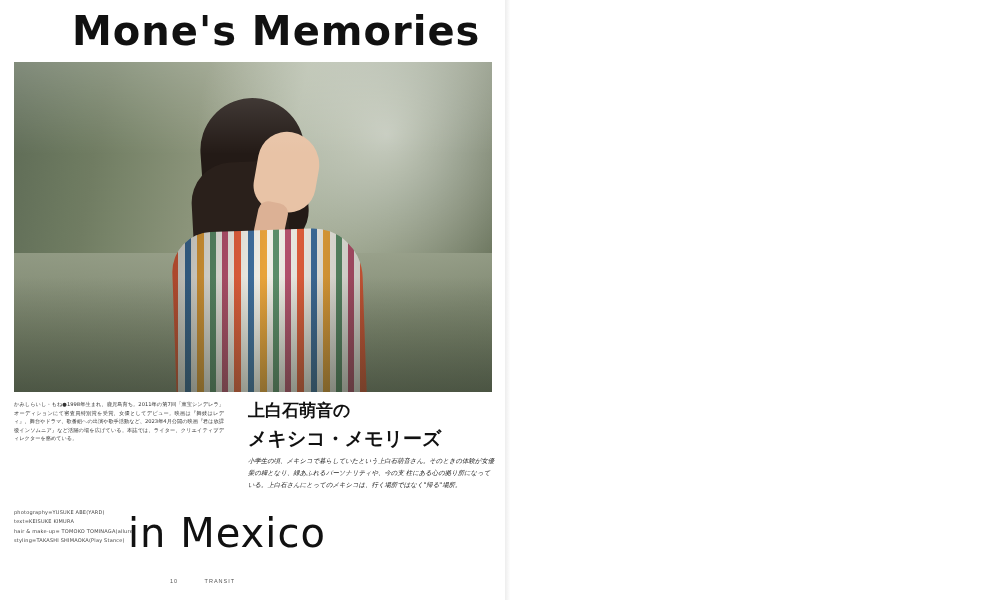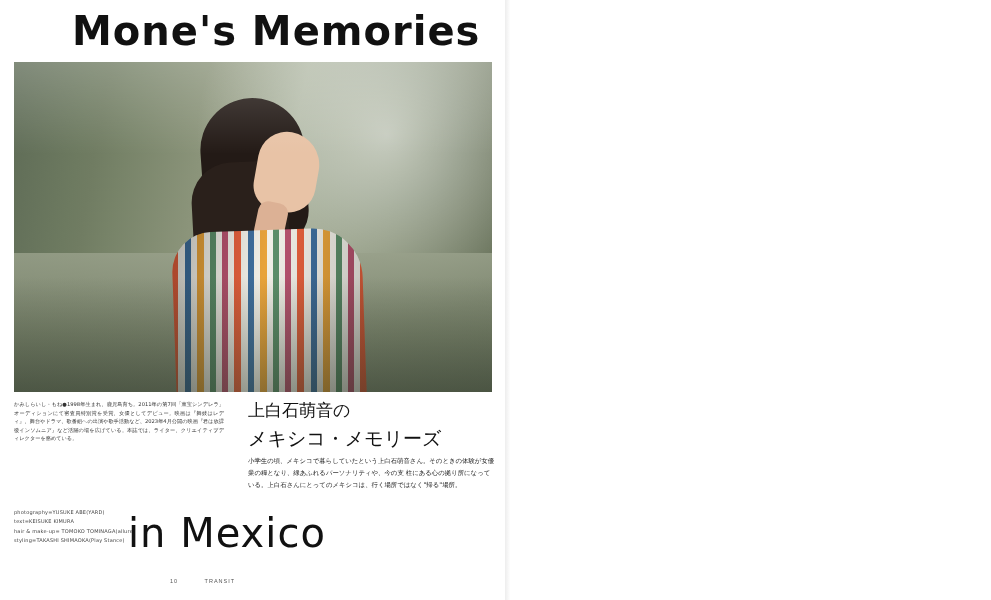--- a/index.html
+++ b/index.html
@@ -102,28 +102,29 @@
   }
   .caption-left{
     position:absolute;left:14px;top:400px;width:210px;
     font-size:5.2px;line-height:1.65;color:#333;
     font-family:"DejaVu Sans", sans-serif;
     text-align:justify;
   }
   .jp-title{
     position:absolute;left:248px;top:398px;width:250px;
     font-family:"DejaVu Sans", sans-serif;
-    font-weight:normal;color:#111;
+    font-weight:bold;color:#111;
   }
   .jp-title .l1{font-size:17px;line-height:1.5;display:block;}
   .jp-title .l2{font-size:19px;line-height:1.5;display:block;}
   .lede{
     position:absolute;left:248px;top:456px;width:248px;
     font-size:6.4px;line-height:1.85;color:#222;
     font-family:"DejaVu Sans", sans-serif;
+    font-style:italic;
   }
   .credits{
     position:absolute;left:14px;top:508px;width:220px;
     font-size:5px;line-height:1.85;color:#444;
     font-family:"DejaVu Sans", sans-serif;
     letter-spacing:.2px;
   }
   .folio-left{
     position:absolute;left:170px;top:578px;font-size:5.5px;color:#555;letter-spacing:1px;
   }

